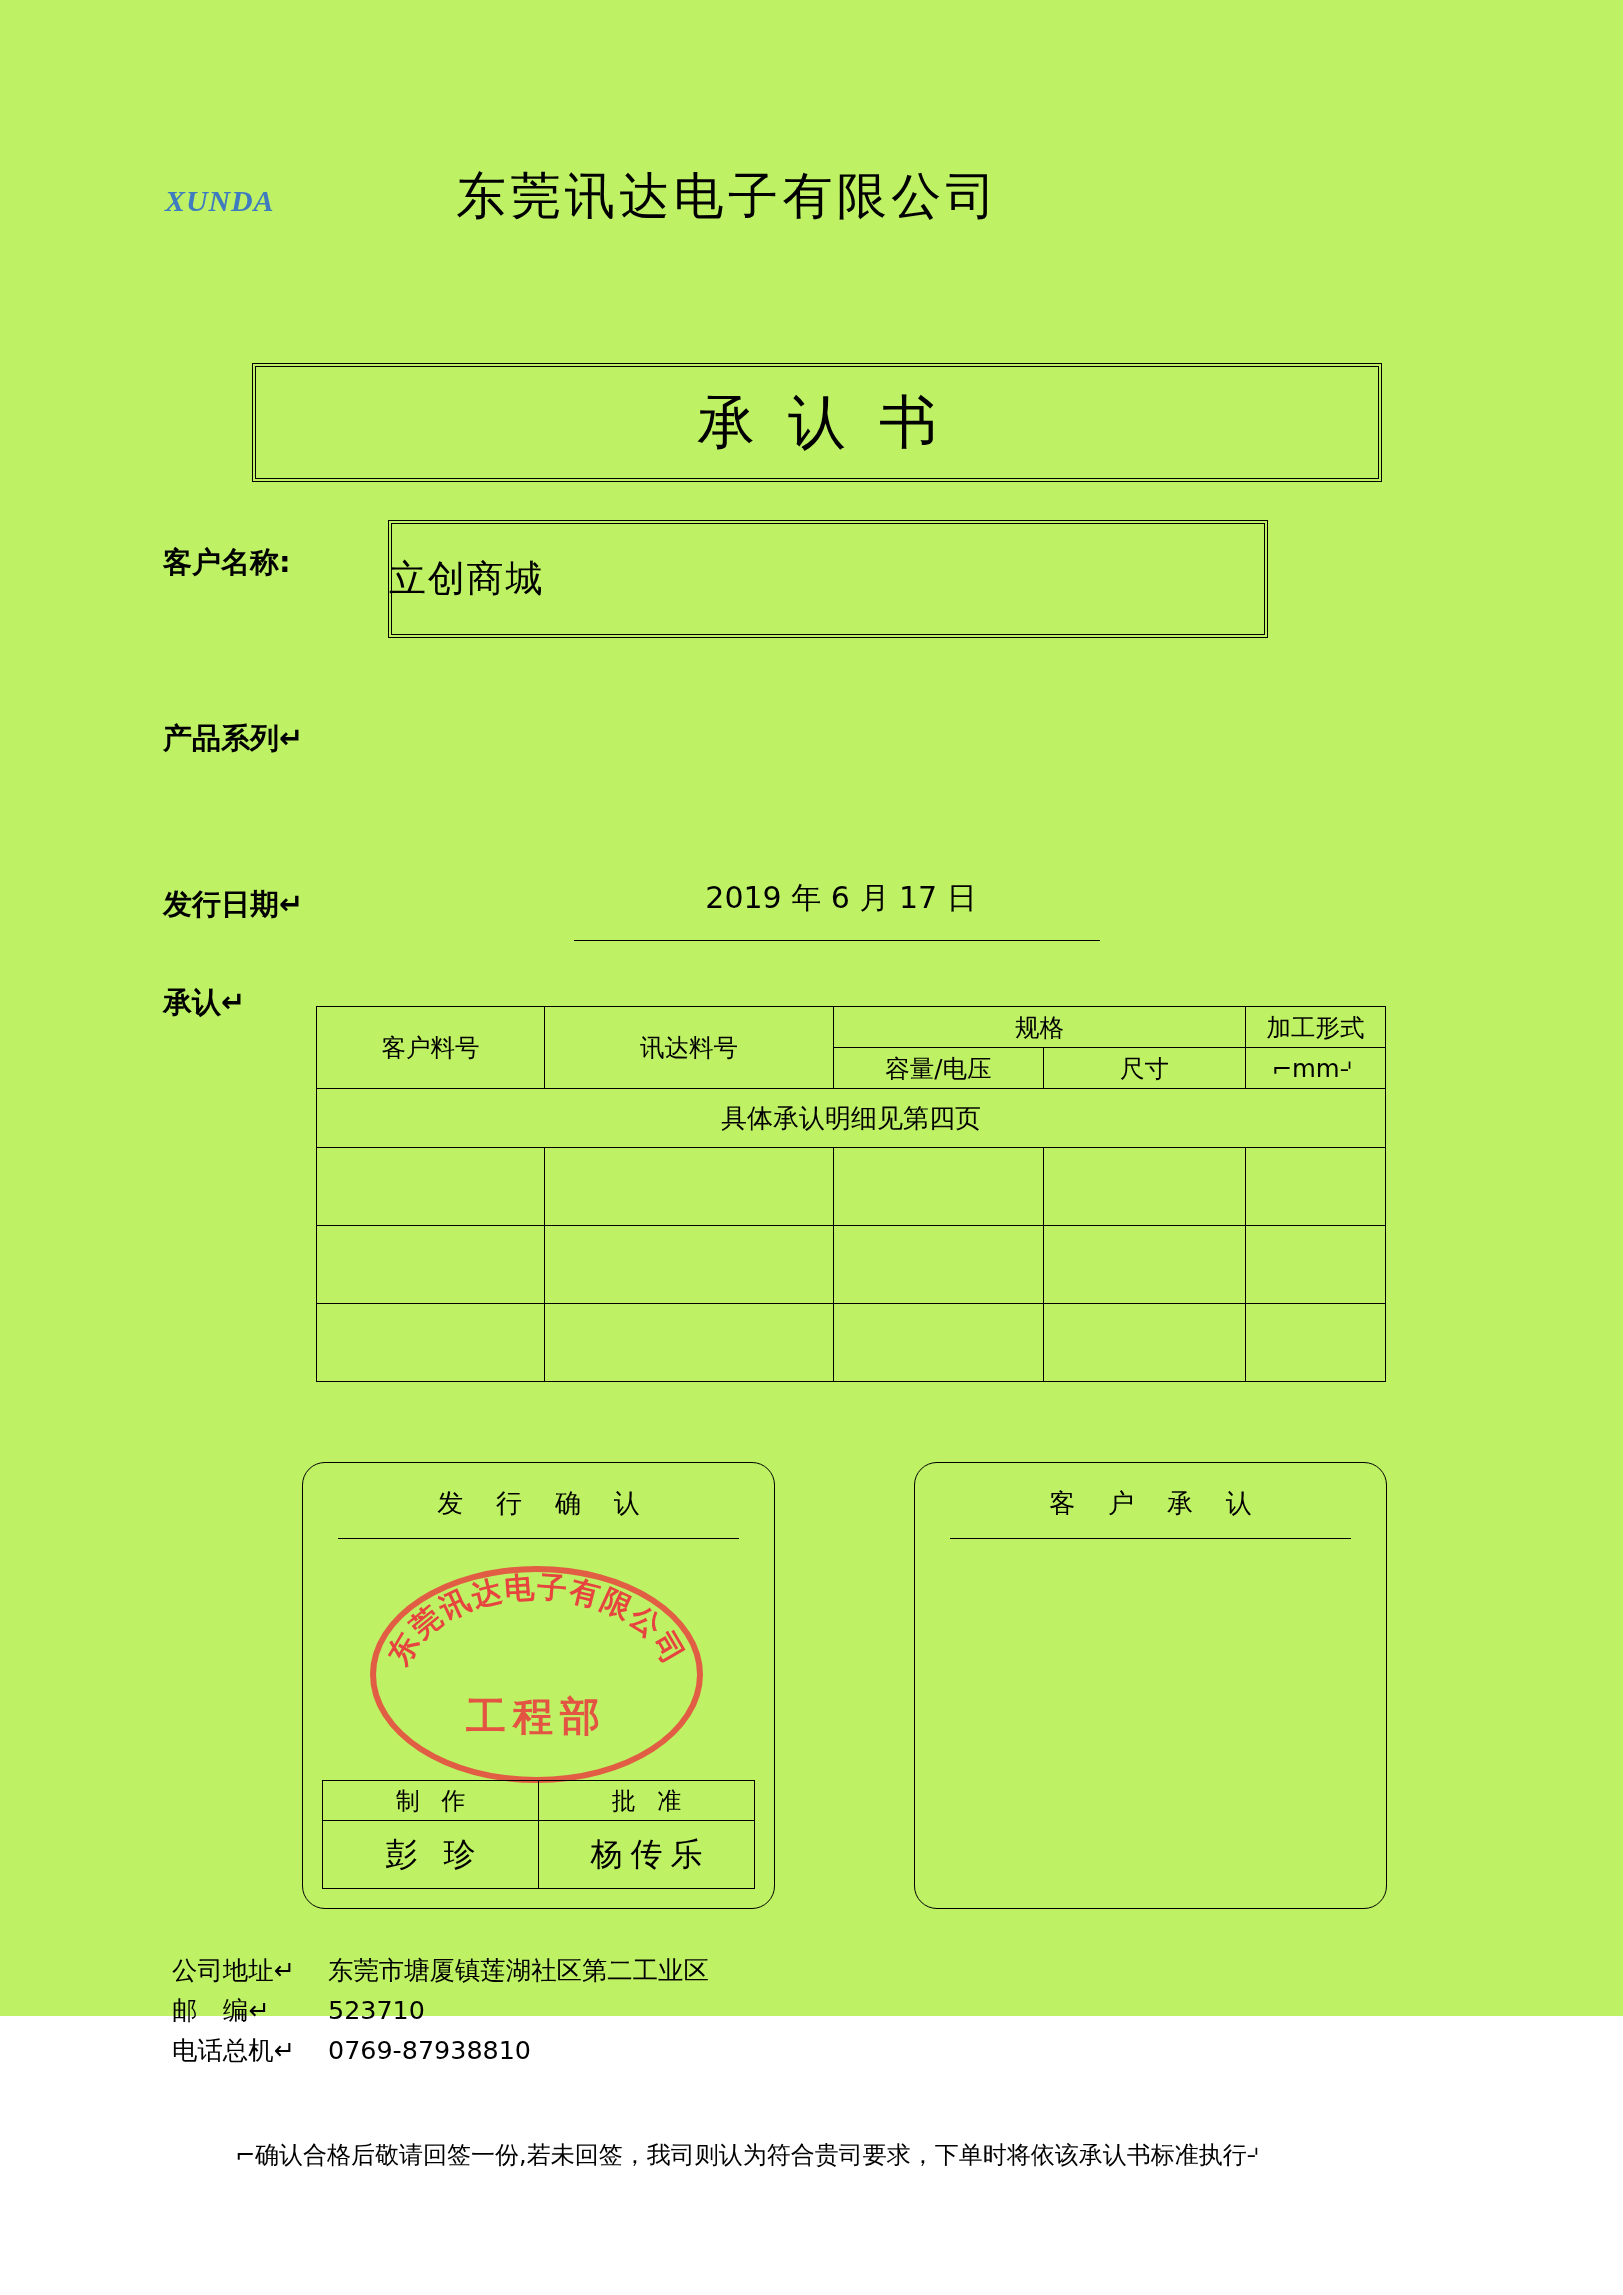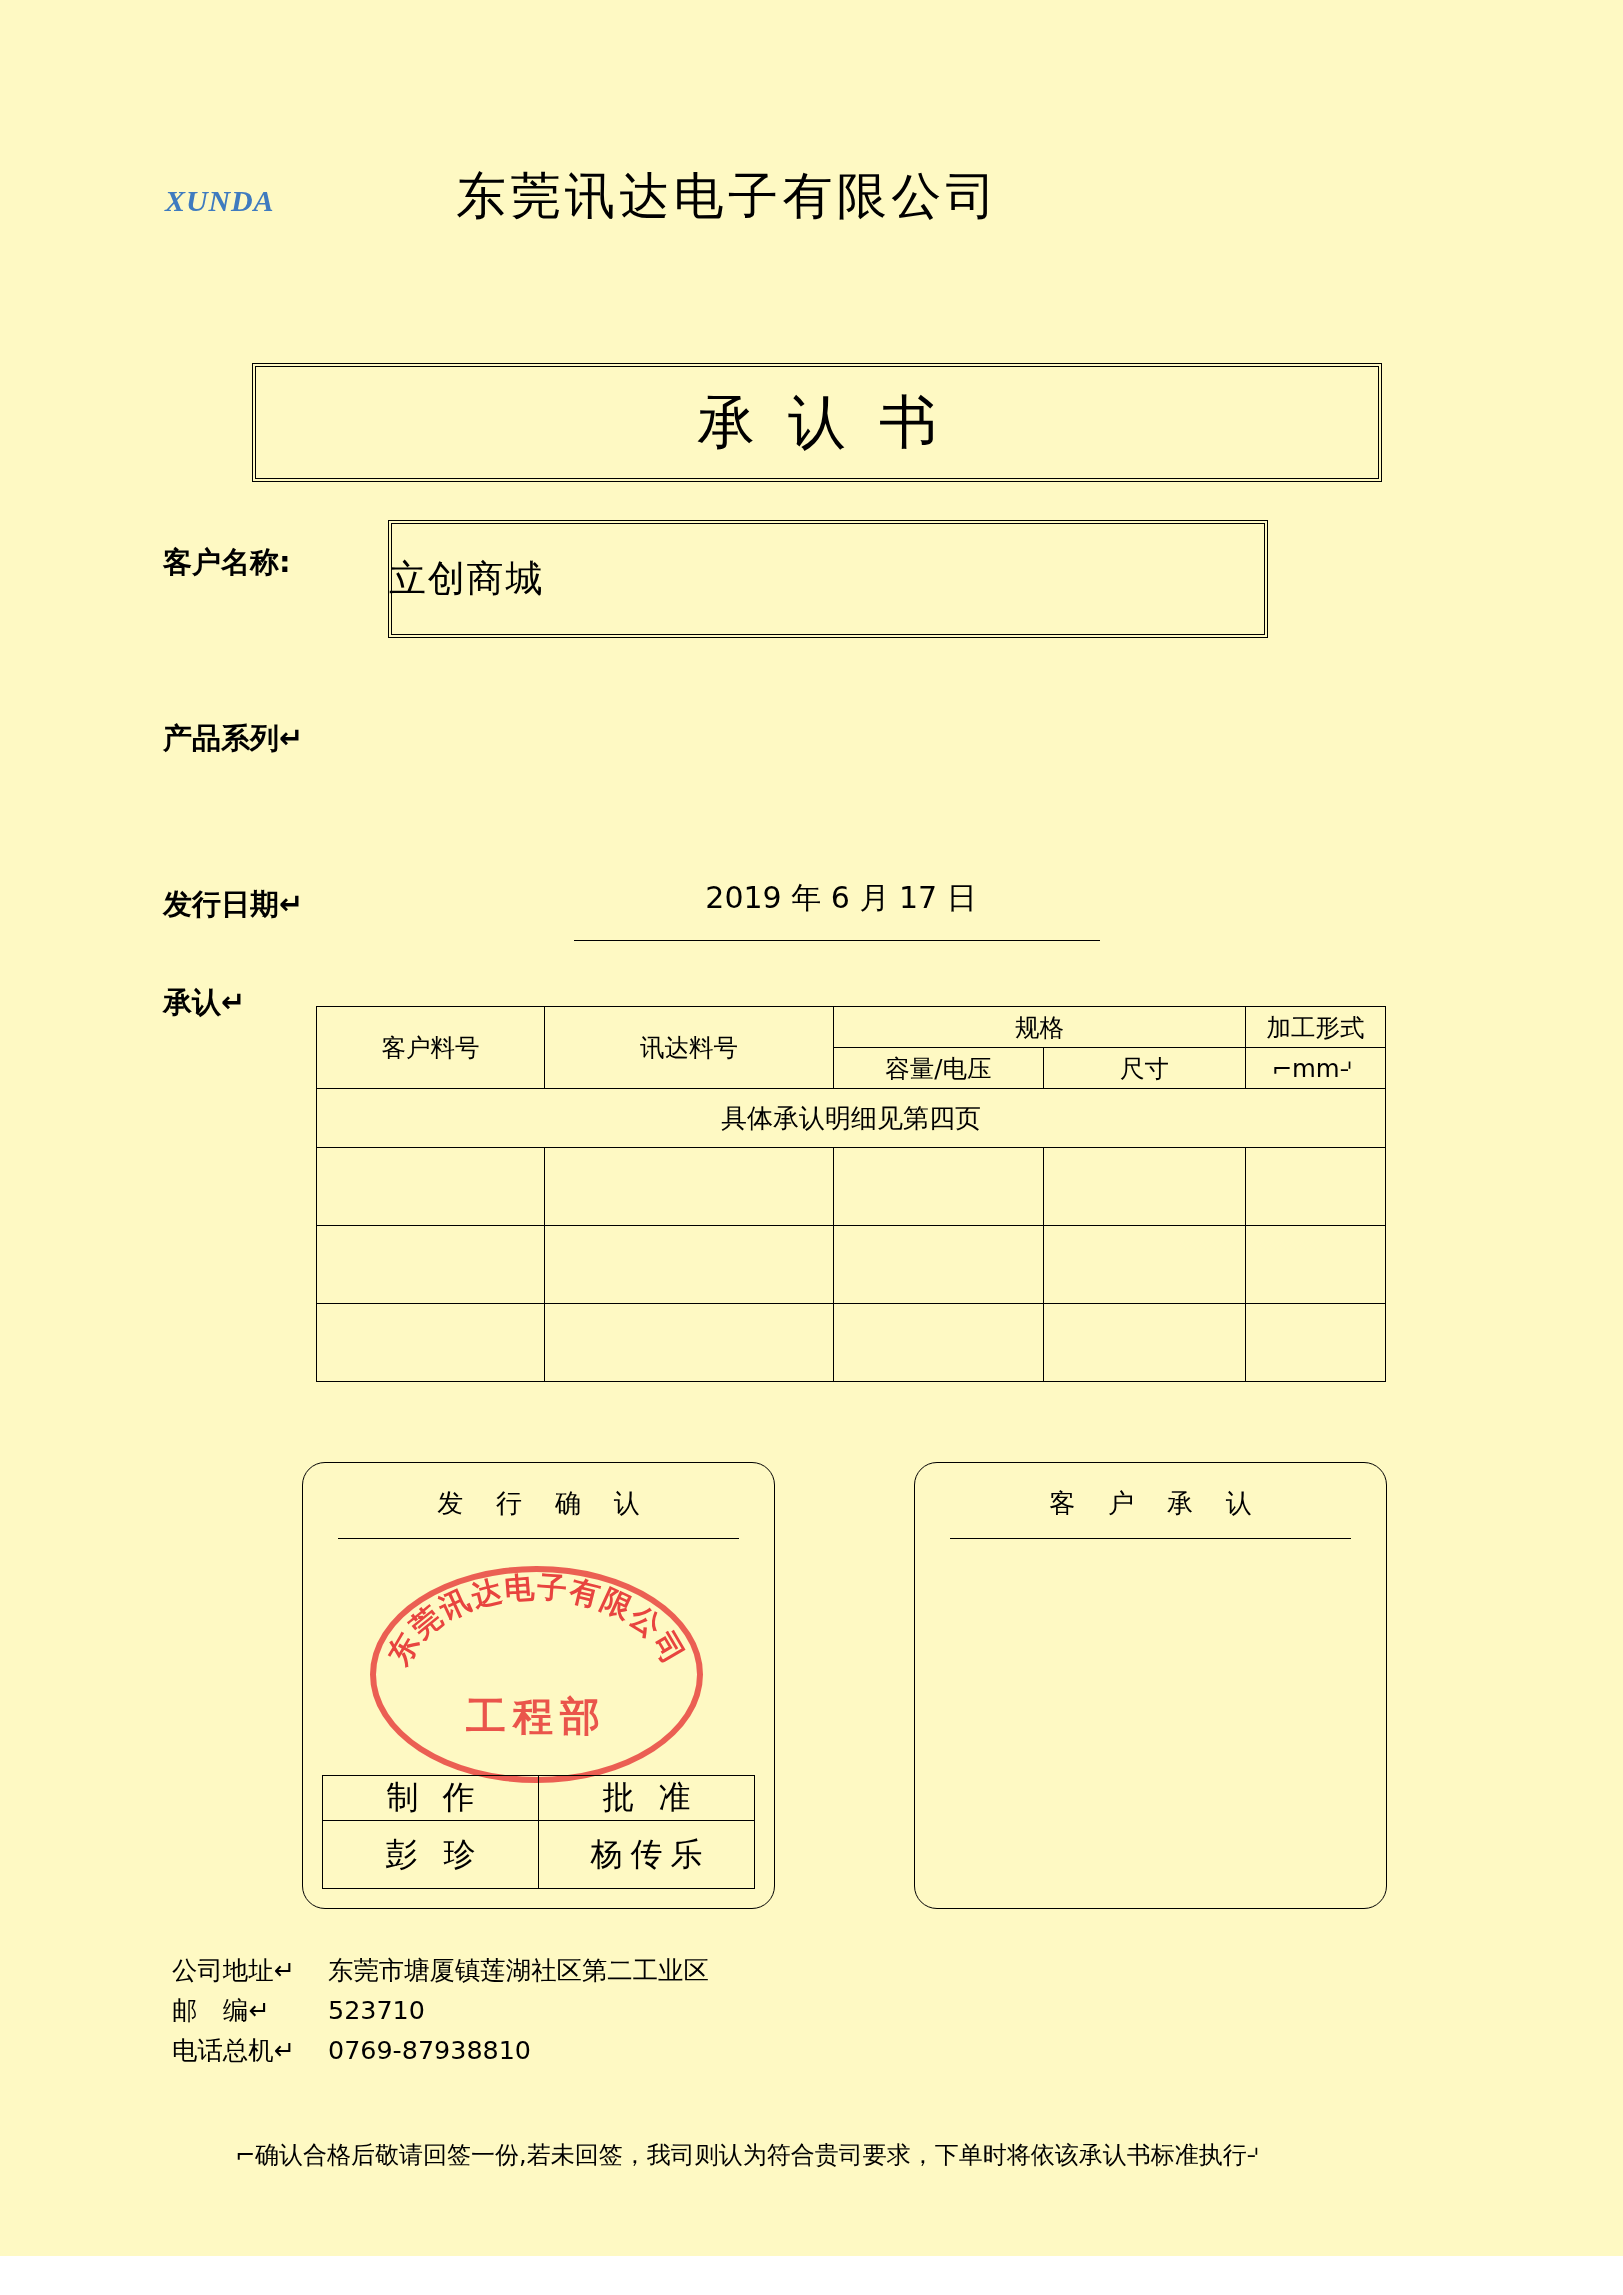--- a/index.html
+++ b/index.html
@@ -12,22 +12,22 @@
     height: 2295px;
     font-family: "Liberation Serif", serif;
     color: #000000;
     position: relative;
     overflow: hidden;
   }
   .page {
     position: absolute;
     left: 0; top: 0;
     width: 1623px;
-    height: 2256px;
-    background: #fef9c3;
+    height: 2016px;
+    background: #bef264;
   }
 
   
   .brand {
     position: absolute;
     left: 165px;
     top: 184px;
     font-family: "Liberation Serif", serif;
     font-style: italic;
     font-weight: bold;
@@ -207,21 +207,21 @@
     table-layout: fixed;
   }
   .sig-subtable td {
     border: 0.9px solid #000;
     text-align: center;
     font-family: "DejaVu Sans", sans-serif;
     padding: 0;
   }
   .sig-subtable .head td {
     height: 39px;
-    font-size: 32px;
+    font-size: 24px;
     letter-spacing: 7px;
     text-indent: 7px;
   }
   .sig-subtable .names td {
     height: 67px;
     font-size: 32px;
     letter-spacing: 8px;
     text-indent: 8px;
   }
 

